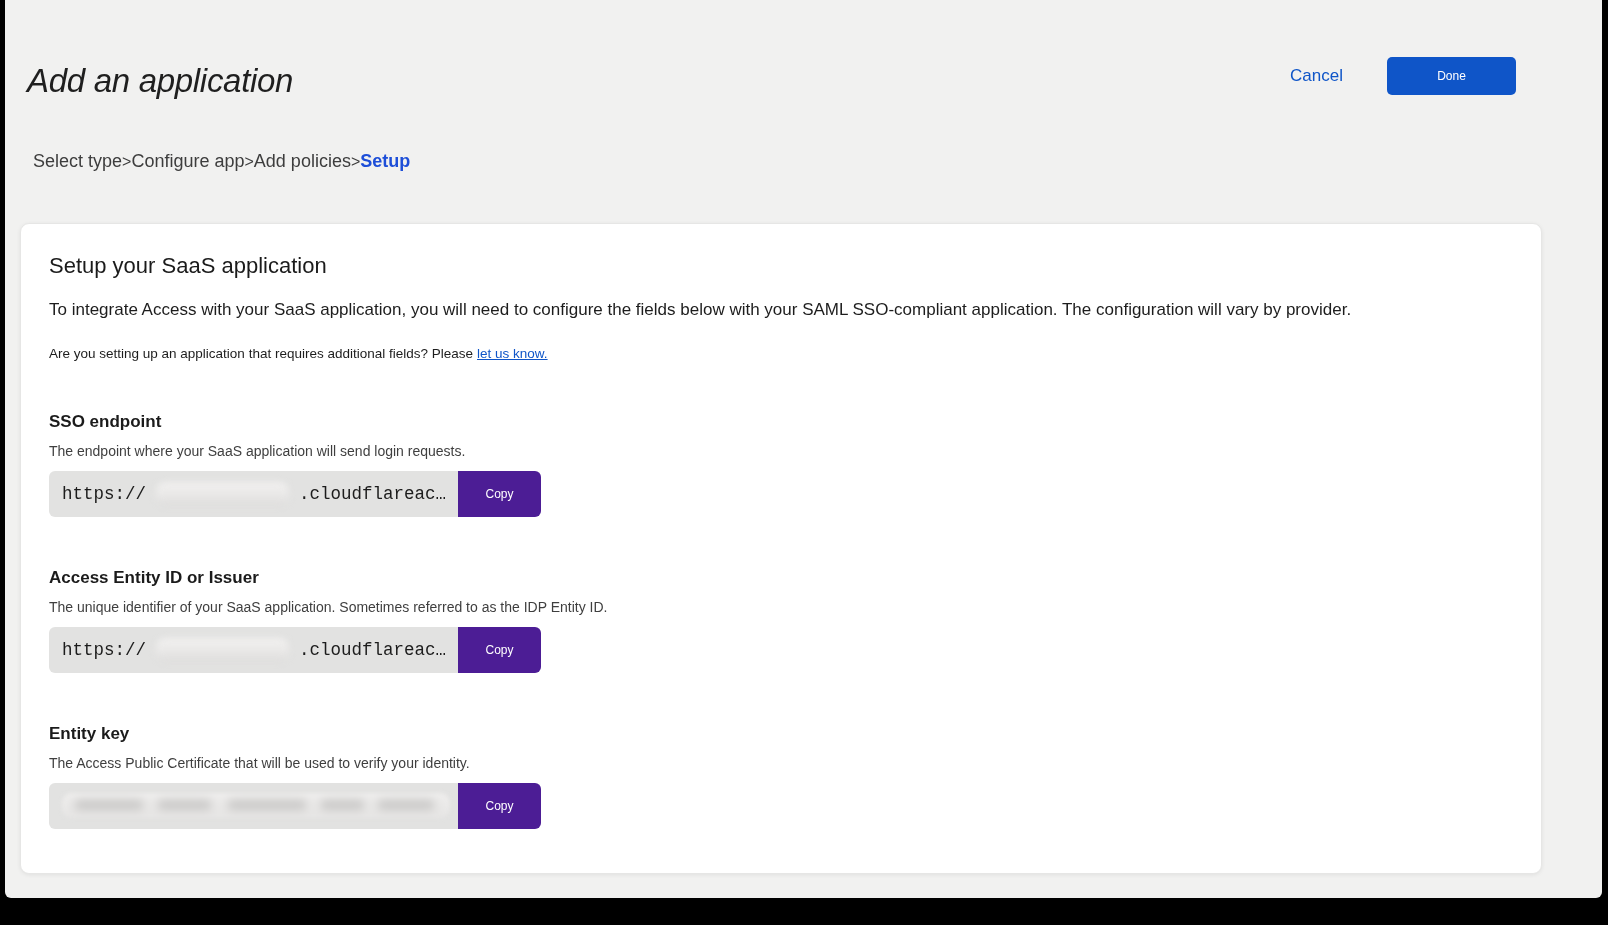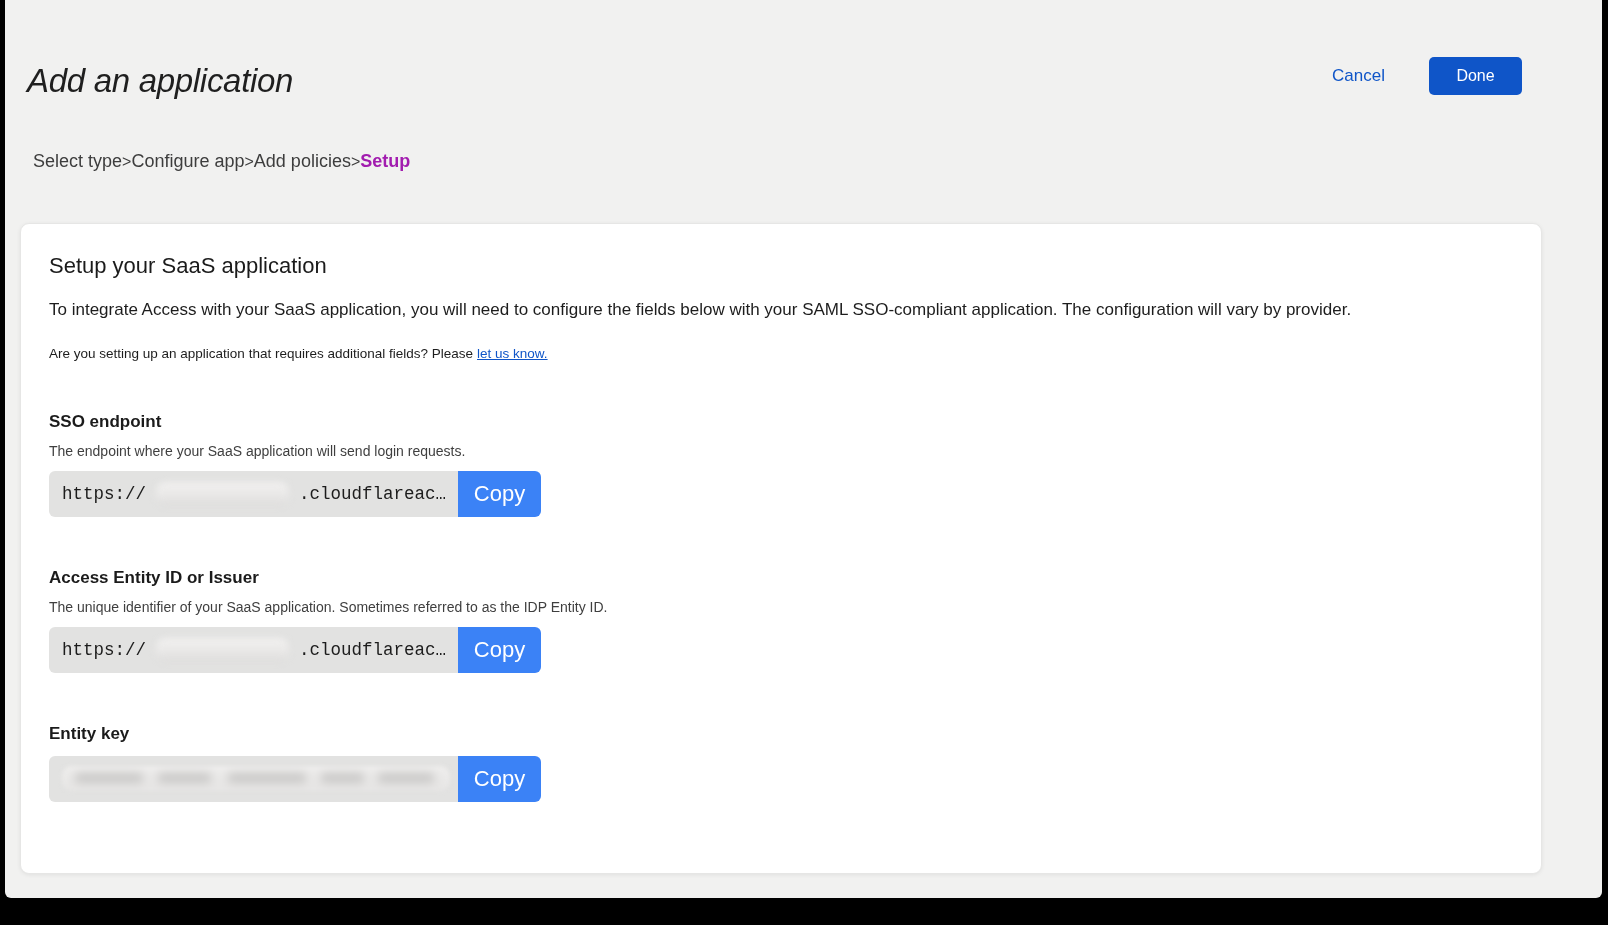--- a/index.html
+++ b/index.html
@@ -24,53 +24,53 @@
   }
   .page-title {
     font-size: 33px;
     font-weight: 400;
     color: #1f1f1f;
     letter-spacing: -0.3px;
     font-style: italic;
   }
   .header-actions {
     position: absolute;
-    top: 57px; right: 80px;
+    top: 57px; right: 86px;
     display: flex;
     align-items: center;
     gap: 44px;
   }
   .cancel-link {
     color: #0f55c8;
     font-size: 17px;
     cursor: pointer;
     background: none; border: none;
     font-family: "Liberation Sans", sans-serif;
   }
   .done-button {
     background: #0f55c8;
     color: #ffffff;
     border: none;
     border-radius: 5px;
-    width: 93px;
+    width: 129px;
     height: 38px;
-    font-size: 16px;
+    font-size: 12px;
     cursor: pointer;
     font-family: "Liberation Sans", sans-serif;
   }
   
   .breadcrumb {
     display: flex;
     align-items: center;
     margin: 51px 0 0 28px;
     font-size: 18px;
     color: #3d3d3d;
   }
   .crumb { cursor: pointer; }
-  .crumb.active { font-weight: 700; color: #a21caf; cursor: default; }
+  .crumb.active { font-weight: 700; color: #1d4ed8; cursor: default; }
   .crumb-sep { color: #3d3d3d; font-size: 16px; }
   
   .card {
     margin: 51px 60px 0 15px;
     height: 651px;
     background: #ffffff;
     border: 1px solid #e6e6e5;
     border-radius: 9px;
     box-shadow: 0 1px 4px rgba(0,0,0,0.07);
     padding: 29px 28px 0 28px;
@@ -124,25 +124,25 @@
     padding-left: 13px;
     font-family: "Liberation Mono", "DejaVu Sans Mono", monospace;
     font-size: 17.5px;
     color: #1c1c1c;
     white-space: nowrap;
     overflow: hidden;
     gap: 8px;
   }
   .copy-button {
     width: 83px;
-    background: #3b82f6;
+    background: #4c1d95;
     color: #ffffff;
     border: none;
     border-radius: 0 6px 6px 0;
-    font-size: 22px;
+    font-size: 12px;
     cursor: pointer;
     font-family: "Liberation Sans", sans-serif;
   }
   
   .redacted-mid {
     display: inline-block;
     width: 133px;
     height: 24px;
     margin: 0 2px;
     border-radius: 9px;
@@ -222,20 +222,21 @@
           <span>https://</span>
           <span class="redacted-mid"></span>
           <span>.cloudflareac…</span>
         </div>
         <button class="copy-button">Copy</button>
       </div>
     </div>
 
     <div class="field">
       <div class="field-label">Entity key</div>
+      <div class="field-desc">The Access Public Certificate that will be used to verify your identity.</div>
       <div class="value-row">
         <div class="value-box">
           <span class="redacted-full">
               <i></i>
               <i></i>
               <i></i>
               <i></i>
               <i></i>
             </span>
         </div>

